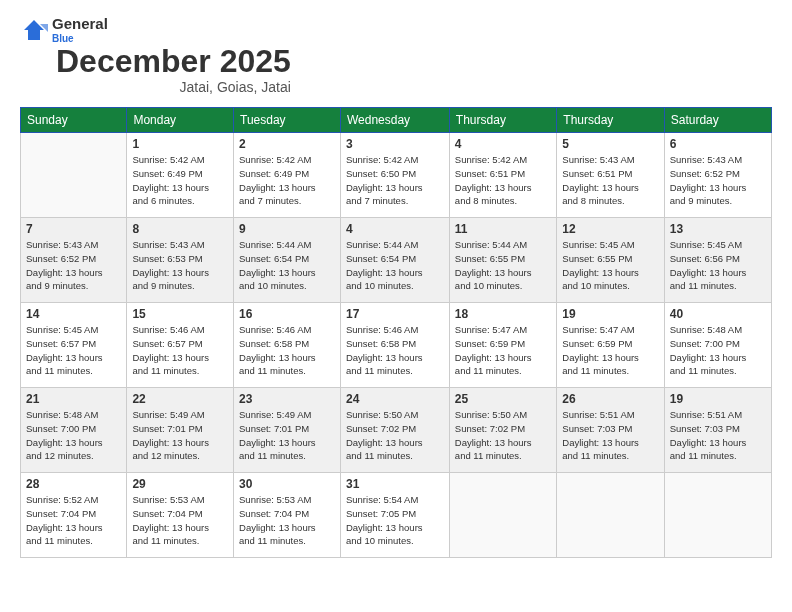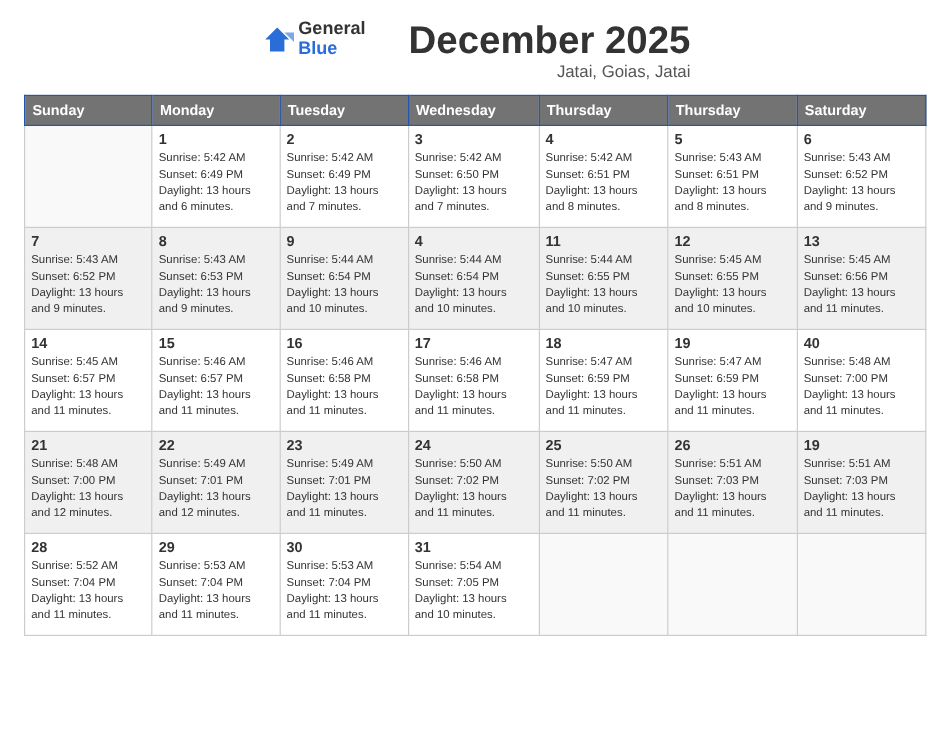--- a/index.html
+++ b/index.html
@@ -10,41 +10,42 @@
       background: #fff;
       overflow: hidden;
     }
     .page {
       width: 792px;
       height: 612px;
       padding: 16px 20px;
     }
     .header {
       display: flex;
-      justify-content: center;
+      justify-content: space-between;
       align-items: flex-start;
       margin-bottom: 12px;
+      flex-direction: column;
     }
     .logo {
       display: flex;
       align-items: center;
       gap: 4px;
     }
     .logo-text {
       display: flex;
       flex-direction: column;
       line-height: 1.1;
     }
     .logo-general {
       font-size: 15px;
       font-weight: bold;
       color: #333;
     }
     .logo-blue {
-      font-size: 15px;
+      font-size: 10px;
       font-weight: bold;
       color: #2a6dd9;
     }
     .logo-icon {
       width: 28px;
       height: 28px;
     }
     .title-block {
       text-align: right;
     }
@@ -58,24 +59,24 @@
     .location {
       font-size: 14px;
       color: #555;
     }
     .calendar {
       width: 100%;
       border-collapse: collapse;
       border: 1px solid #ccc;
     }
     .calendar th {
-      background: #737373;
+      background: #15803d;
       color: #fff;
       font-size: 12px;
-      font-weight: bold;
+      font-weight: normal;
       padding: 5px 6px;
       text-align: left;
       border: 1px solid #2255b0;
     }
     .calendar td {
       border: 1px solid #ccc;
       vertical-align: top;
       padding: 4px 5px;
       font-size: 10px;
       color: #333;

